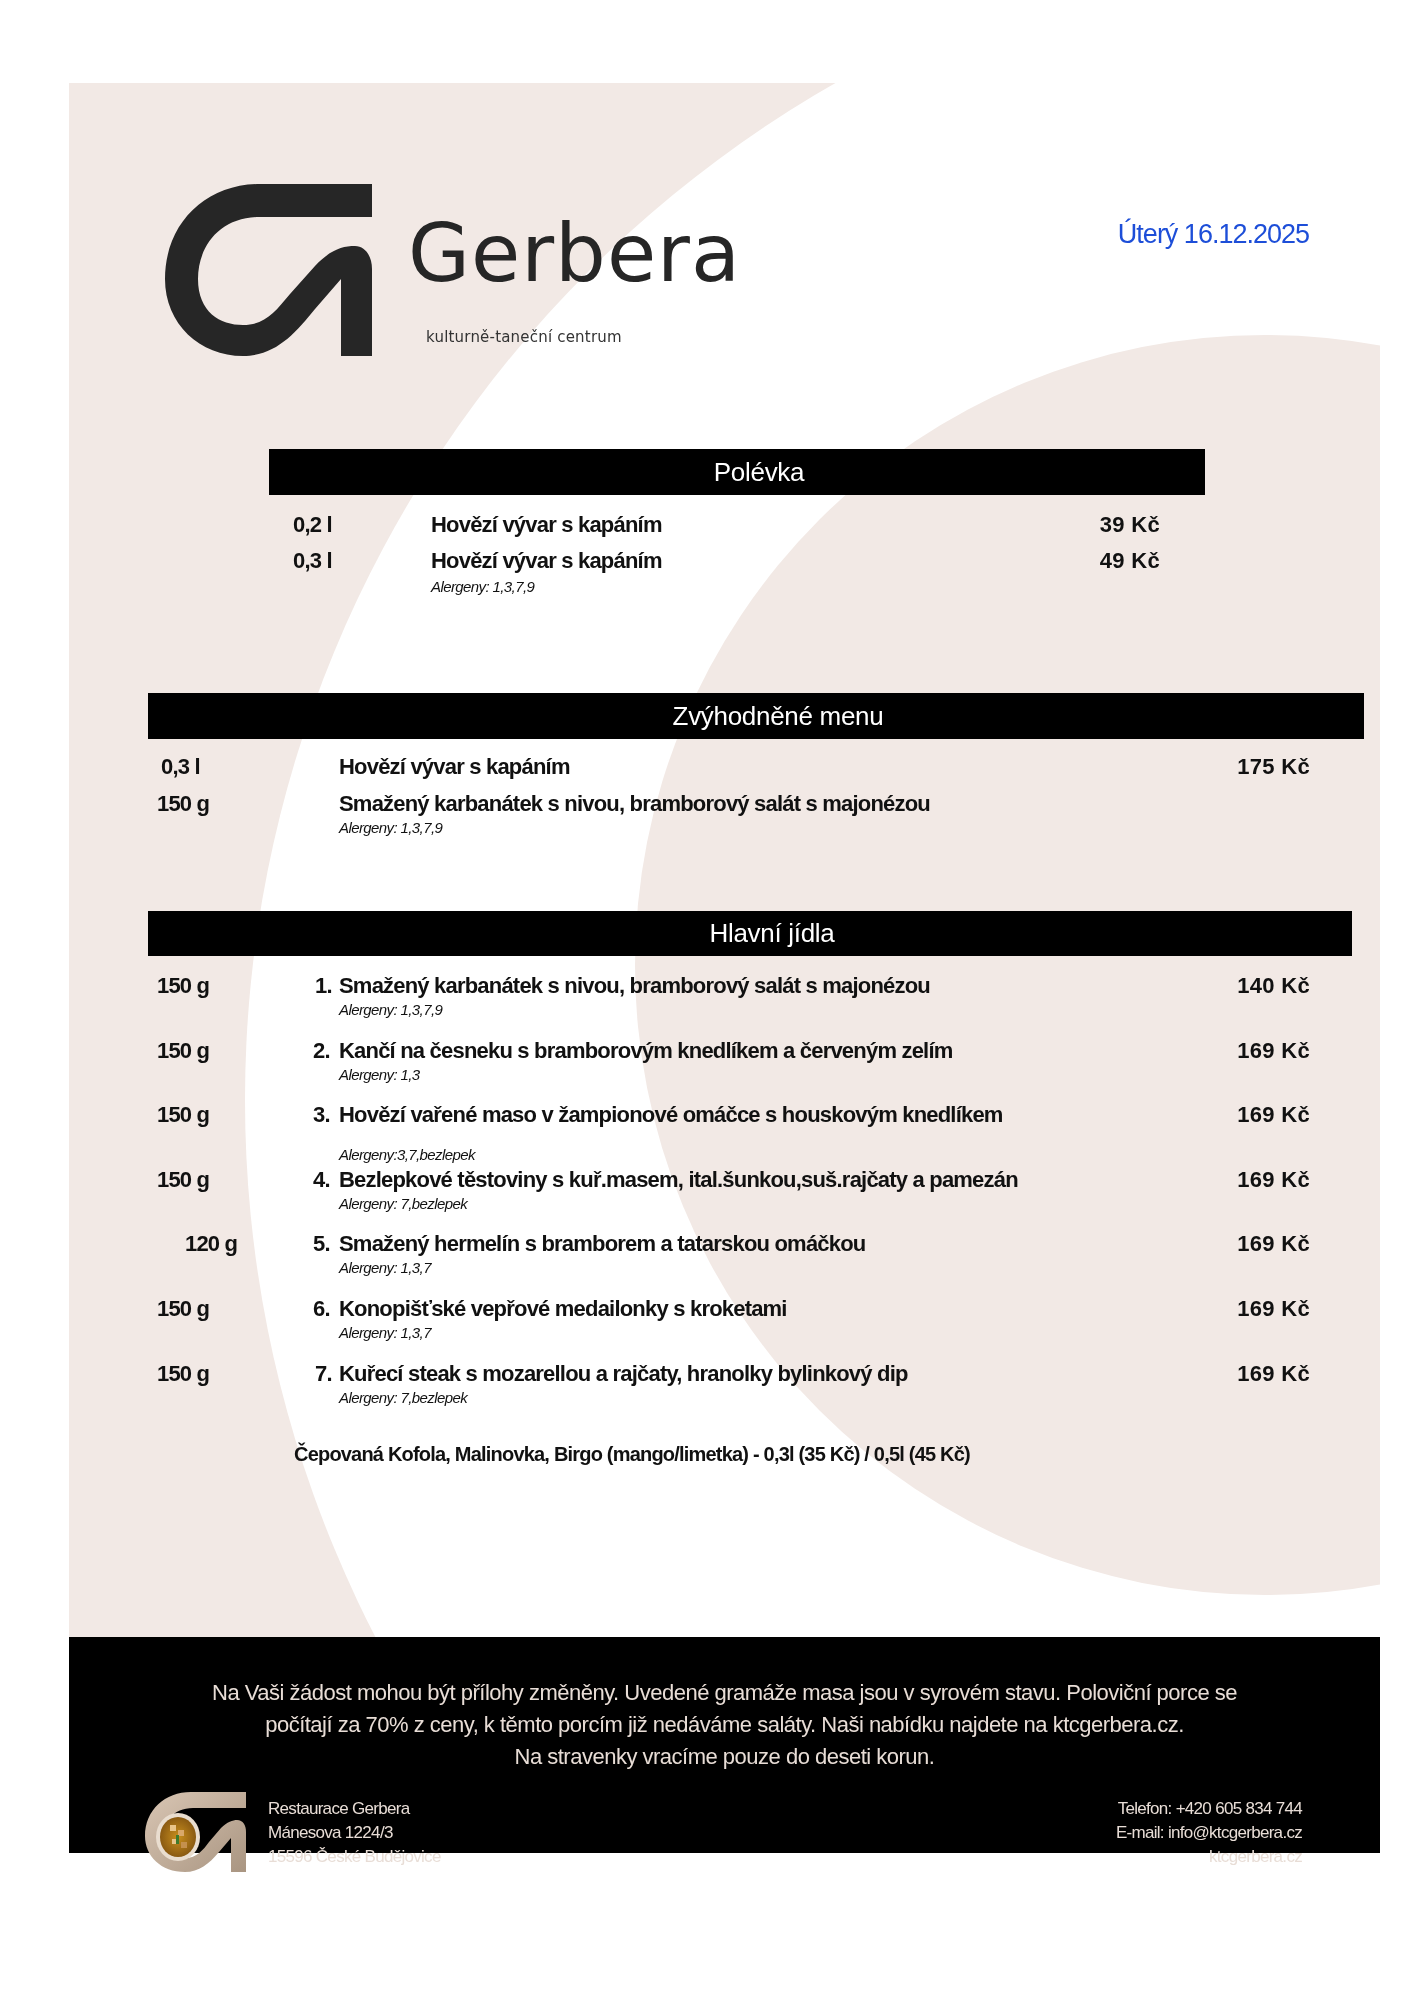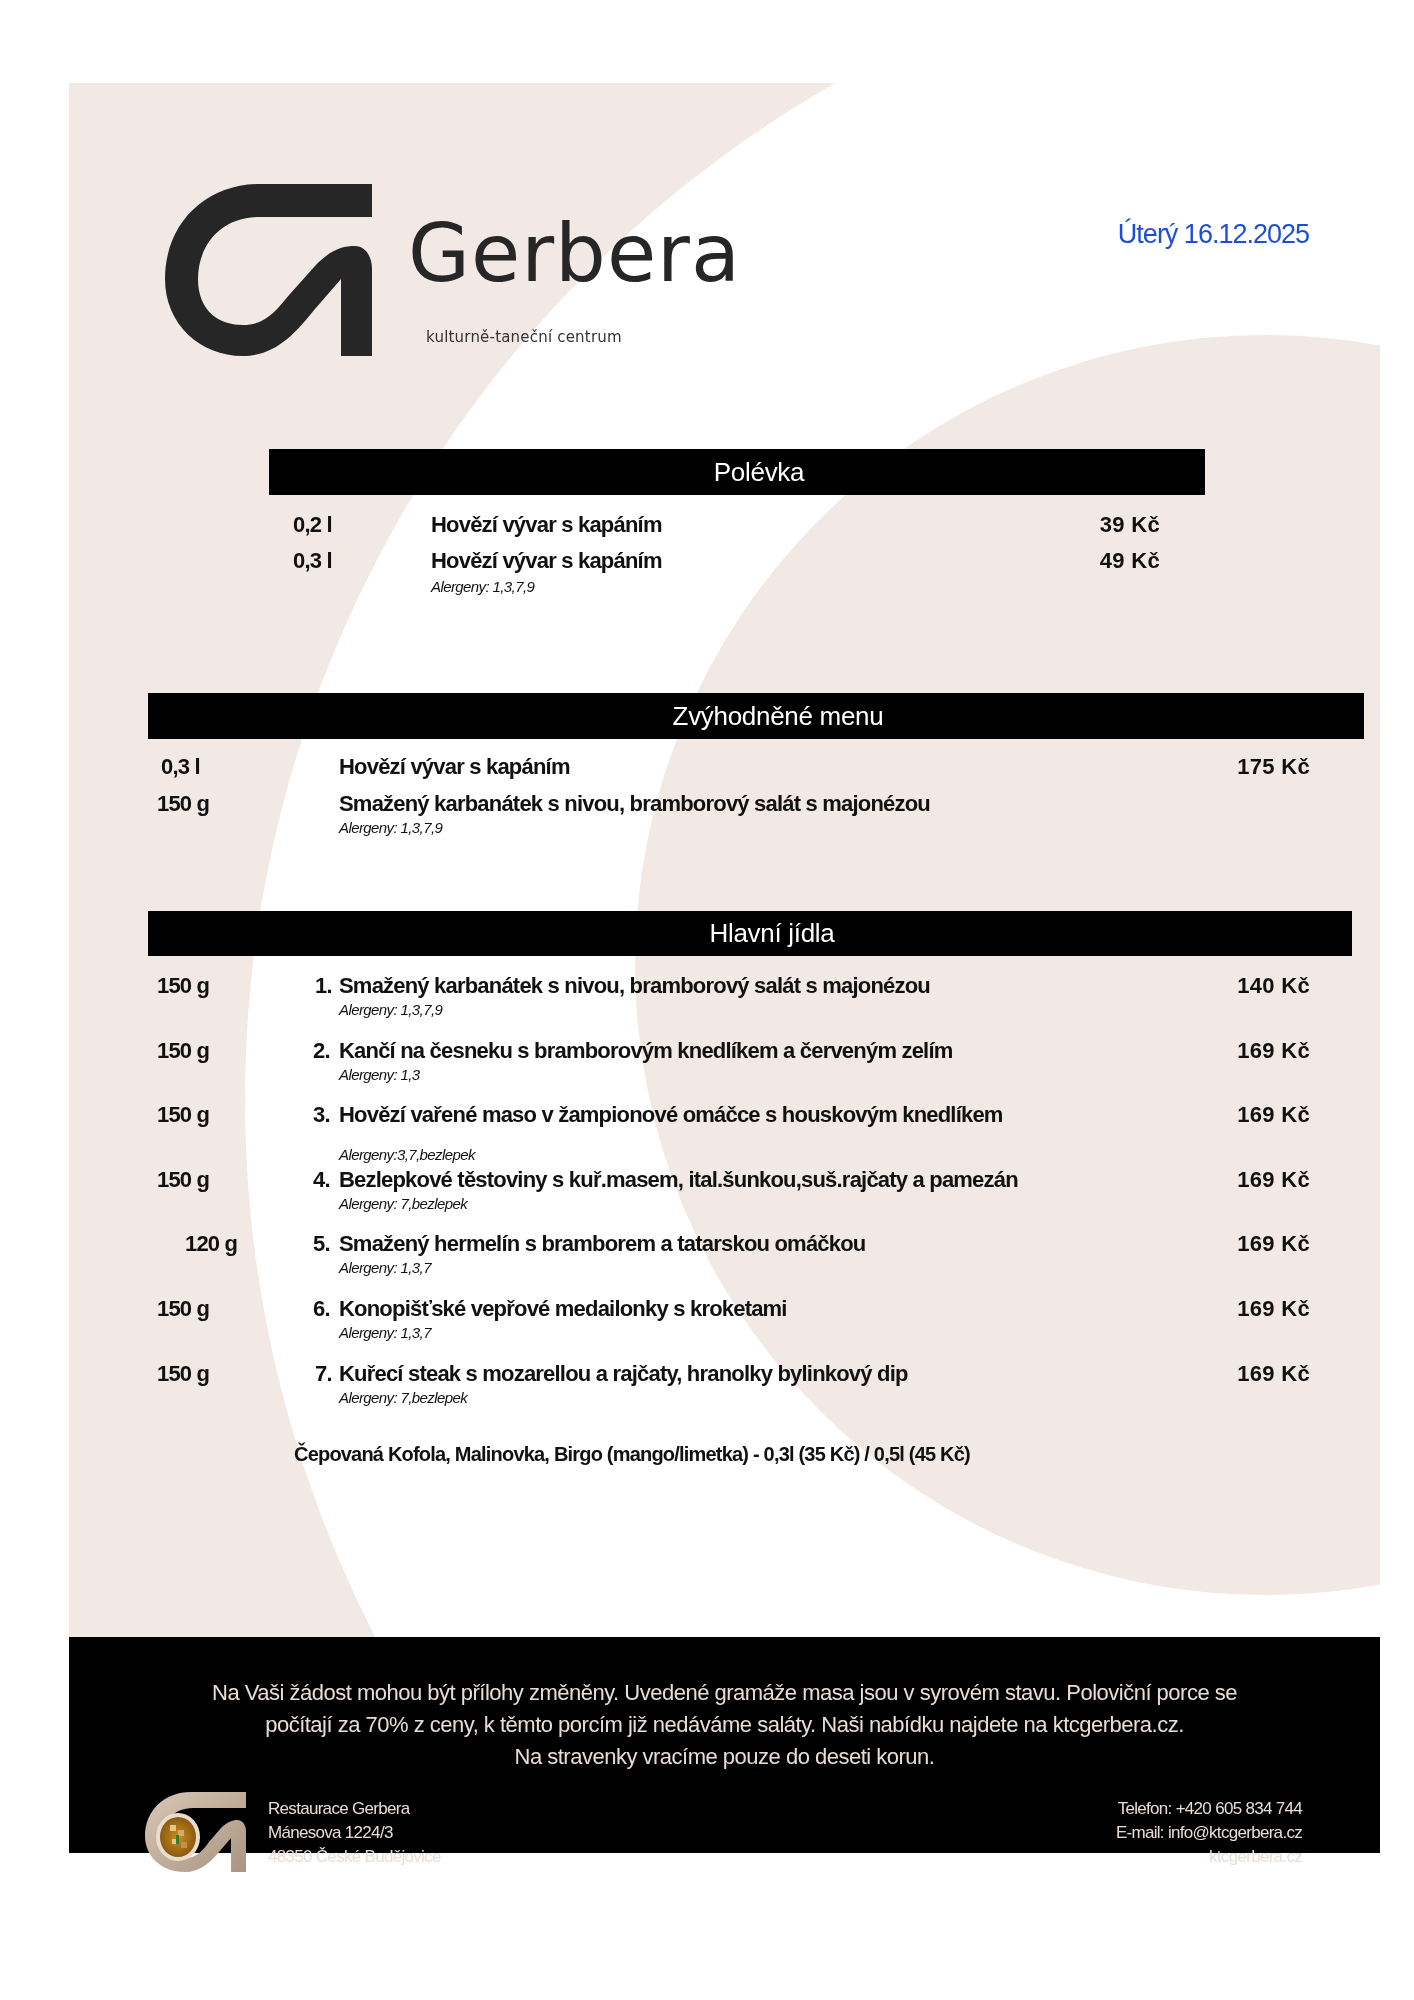--- a/index.html
+++ b/index.html
@@ -148,21 +148,21 @@
     <rect x="25" y="33" width="6" height="6" fill="#e8c48a"></rect>
     <rect x="33" y="38" width="6" height="6" fill="#d9a86a"></rect>
     <rect x="27" y="47" width="5" height="5" fill="#e8c48a"></rect>
     <rect x="36" y="50" width="6" height="6" fill="#c4904e"></rect>
     <rect x="31" y="43" width="3" height="9" fill="#3e7a2c"></rect>
   </svg>
 
   <div class="footer-addr">
     <span class="line">Restaurace Gerbera</span>
     <span class="line">Mánesova 1224/3</span>
-    <span class="line">48350 České Budějovice</span>
+    <span class="line">15596 České Budějovice</span>
   </div>
 
   <div class="footer-contact">
     <span class="line">Telefon: +420 605 834 744</span>
     <span class="line">E-mail: info@ktcgerbera.cz</span>
     <span class="line">ktcgerbera.cz</span>
   </div>
 </div>
 
 </body></html>

